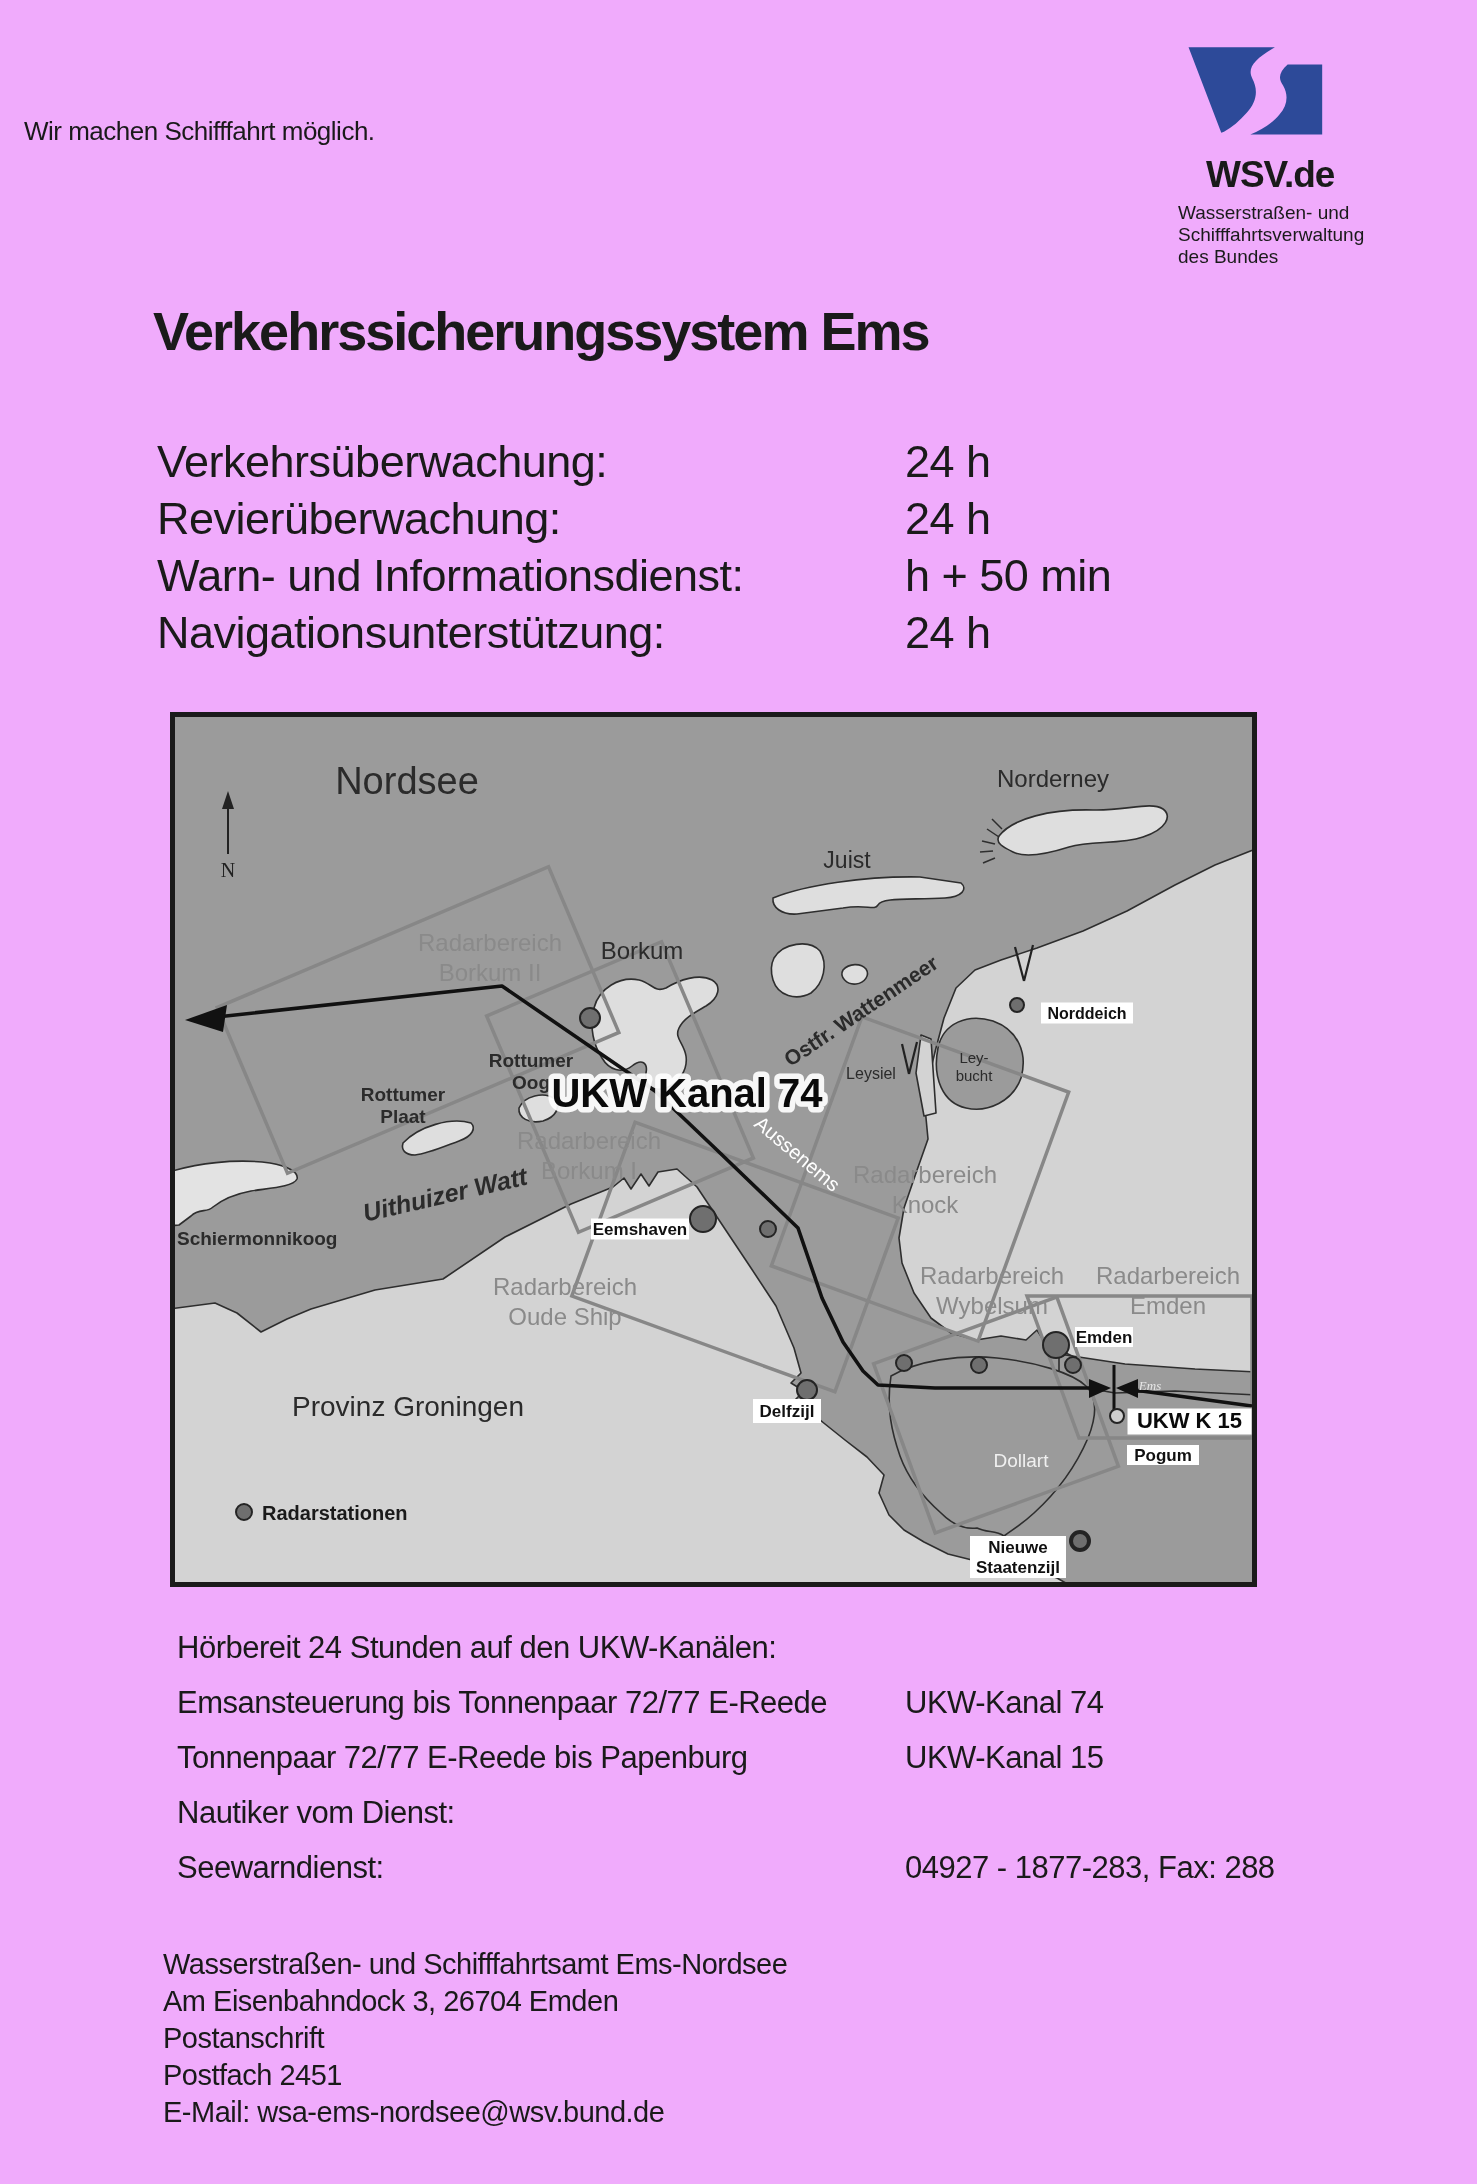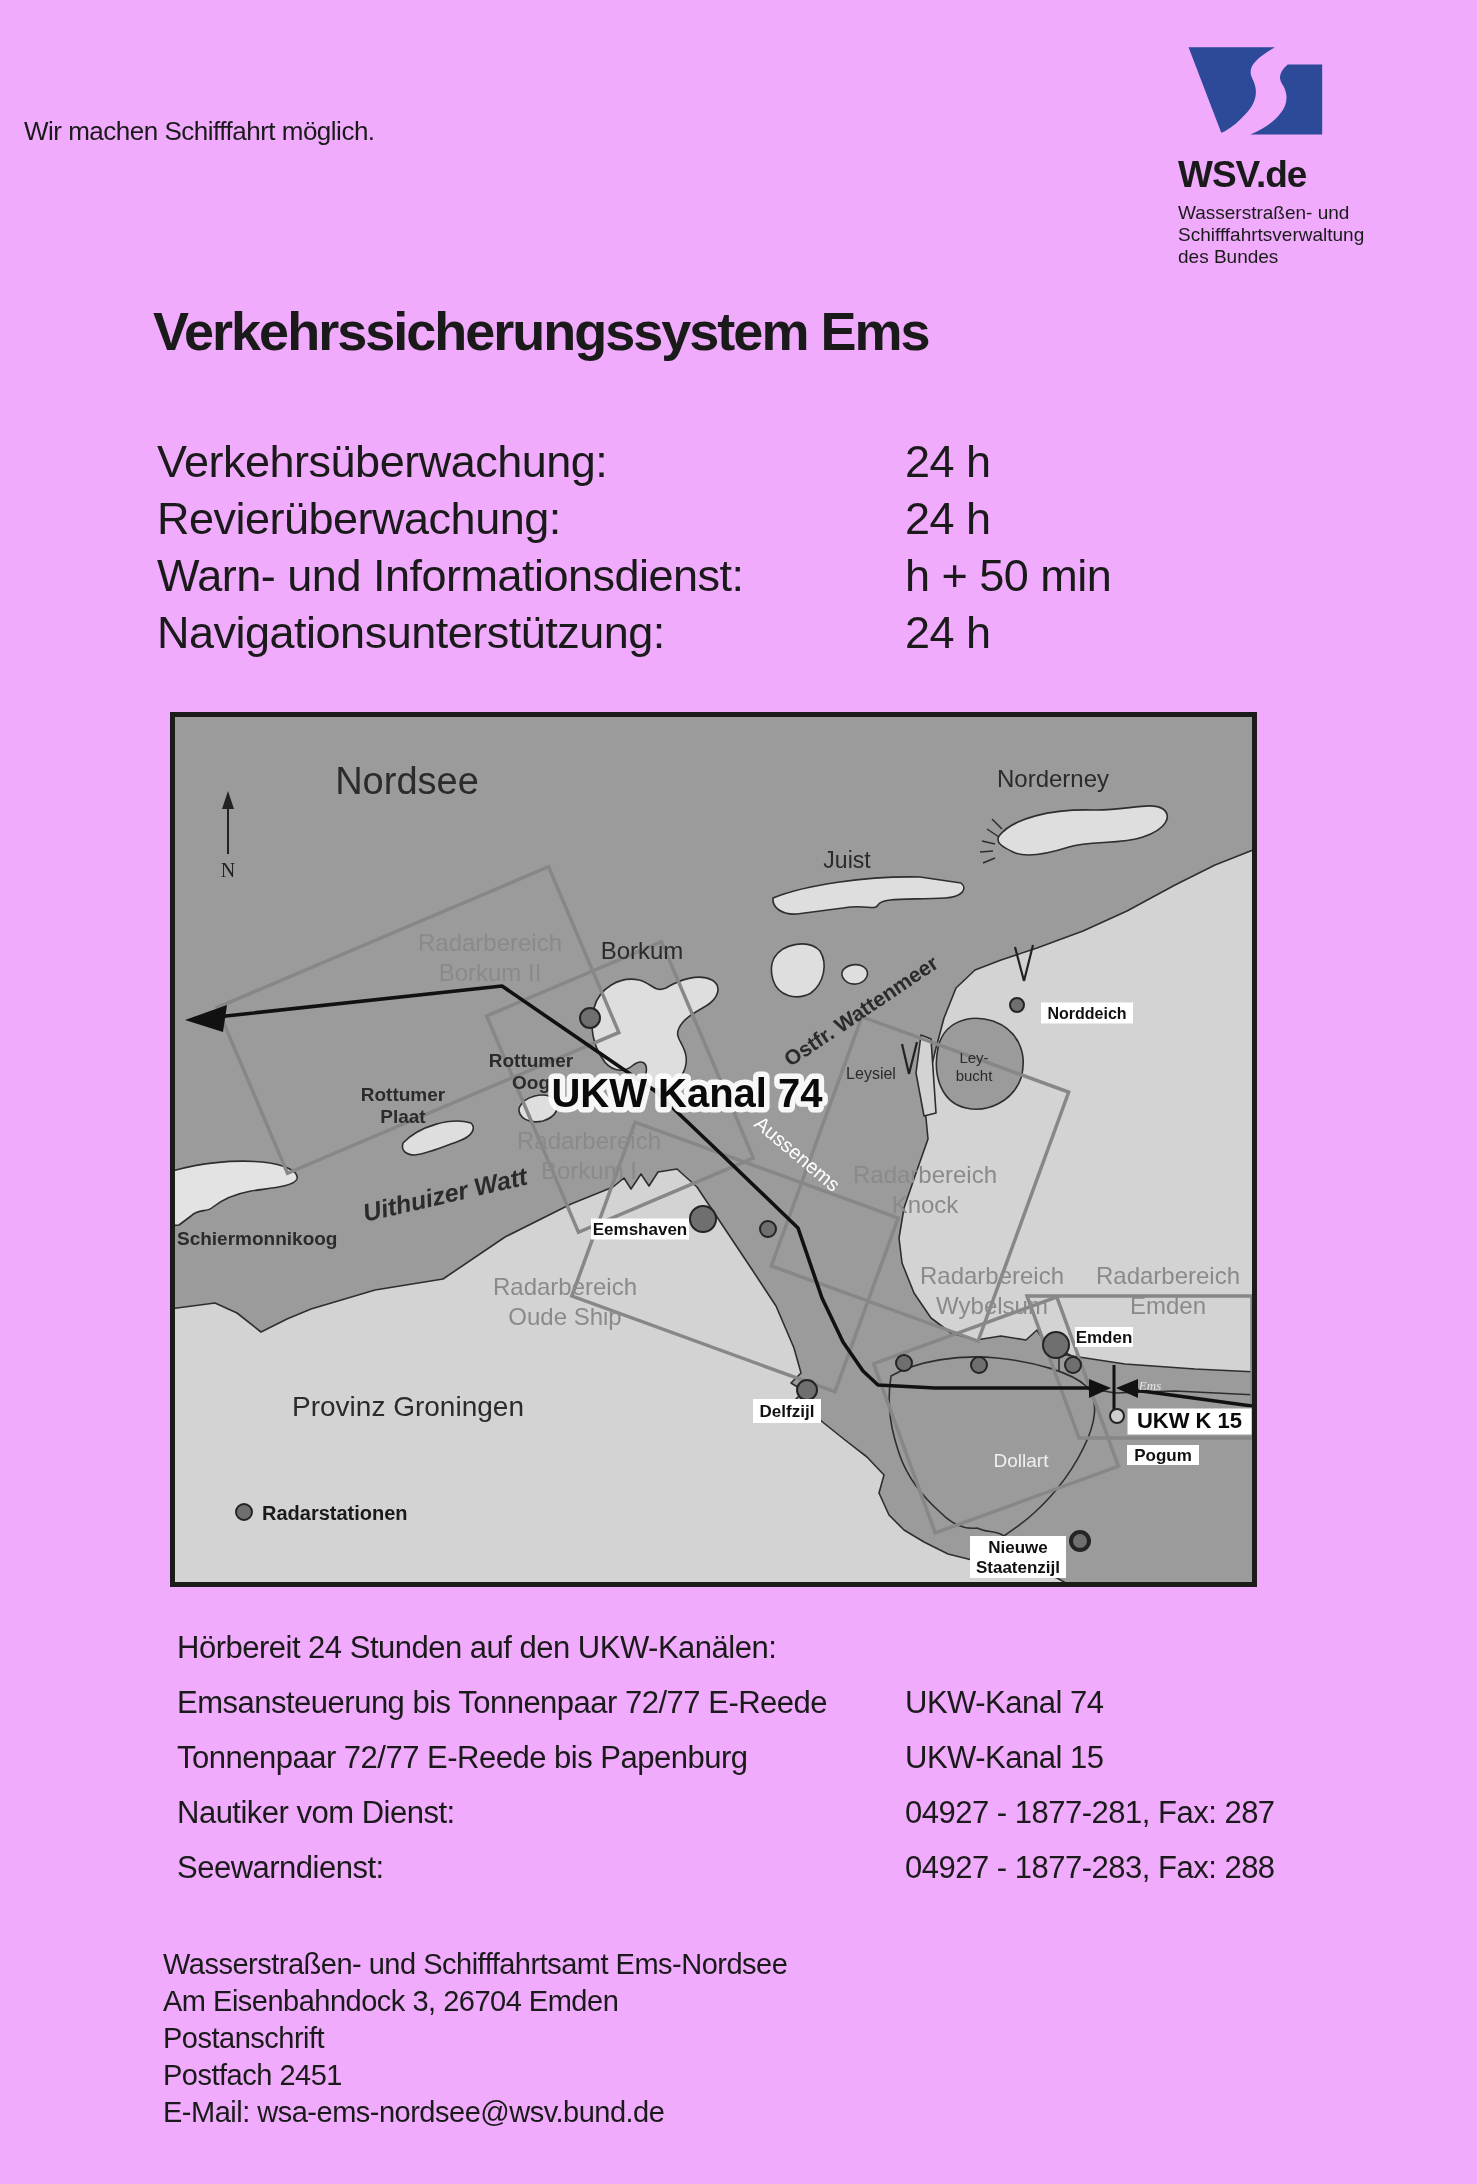--- a/index.html
+++ b/index.html
@@ -1,21 +1,21 @@
 <!DOCTYPE html>
 <html><head>
 <meta charset="utf-8">
 <style>
   html,body{margin:0;padding:0;background:#ffffff;}
   .page{position:relative;width:1477px;height:2184px;background:#f0abfc;overflow:hidden;
         font-family:"Liberation Sans",sans-serif;color:#1a1a1a;}
   .abs{position:absolute;}
   .tagline{left:24px;top:116px;font-size:26px;letter-spacing:-0.5px;}
   .logo-block{left:1178px;top:40px;width:270px;}
-  .brand{font-size:37px;font-weight:700;margin-top:10px;letter-spacing:-1px;}
+  .brand{font-size:37px;font-weight:700;margin-top:10px;letter-spacing:-1px;margin-left:28px;}
   .org-lines{margin-top:6px;font-size:19px;line-height:22px;}
   .title{left:153px;top:300px;font-size:54px;font-weight:700;letter-spacing:-2px;white-space:nowrap;}
   .services{left:157px;top:436px;width:1100px;}
   .svc-row{position:relative;height:57px;font-size:45px;letter-spacing:-0.5px;}
   .svc-val{position:absolute;left:748px;top:0;}
   .map-frame{left:170px;top:712px;width:1077px;height:865px;border:5px solid #1b1b1b;background:#9b9b9b;}
   .radio{left:177px;top:1630px;width:1180px;font-size:31px;letter-spacing:-0.5px;}
   .radio-head{height:55px;}
   .radio-row{position:relative;height:55px;}
   .radio-val{position:absolute;left:728px;top:0;}
@@ -173,21 +173,20 @@
         <div class="radio-row">
           <div>Emsansteuerung bis Tonnenpaar 72/77 E-Reede</div>
           <div class="radio-val">UKW-Kanal 74</div>
         </div>
         <div class="radio-row">
           <div>Tonnenpaar 72/77 E-Reede bis Papenburg</div>
           <div class="radio-val">UKW-Kanal 15</div>
         </div>
         <div class="radio-row">
           <div>Nautiker vom Dienst:</div>
-          <div class="radio-val">04927 - 1877-281, Fax: 287</div>
         </div>
         <div class="radio-row">
           <div>Seewarndienst:</div>
           <div class="radio-val">04927 - 1877-283, Fax: 288</div>
         </div>
       </div>
   </div>
 
   <div class="abs footer">
       <div>Wasserstraßen- und Schifffahrtsamt Ems-Nordsee</div>

